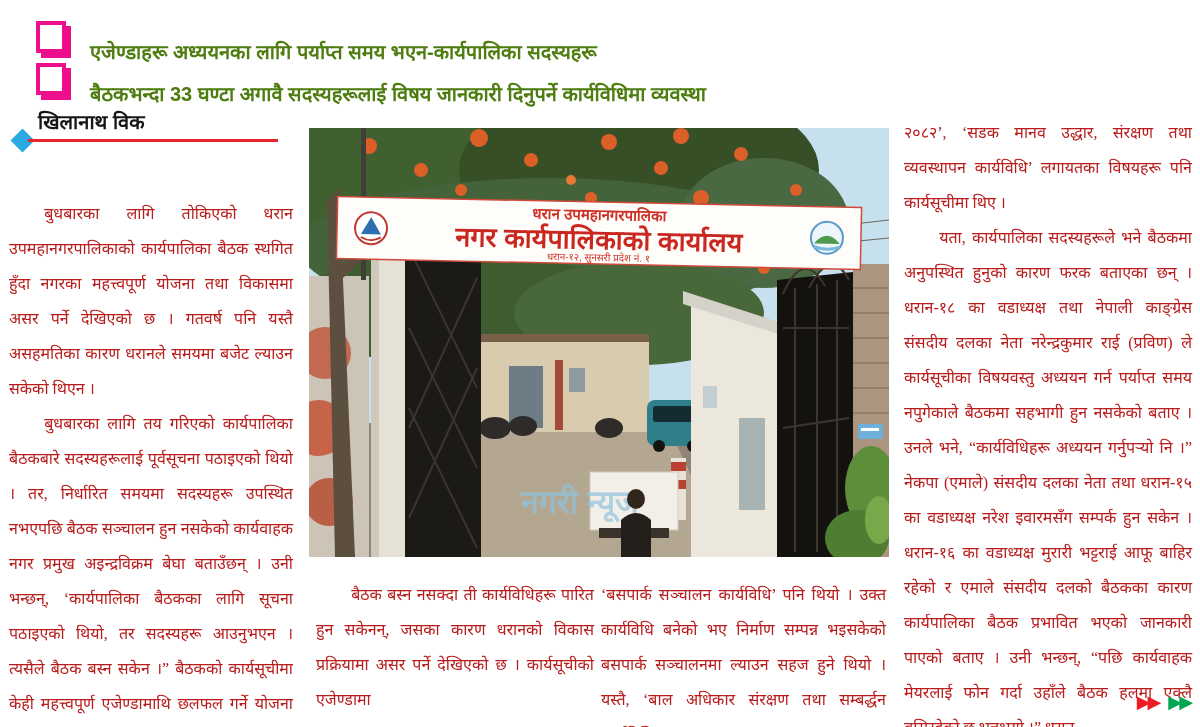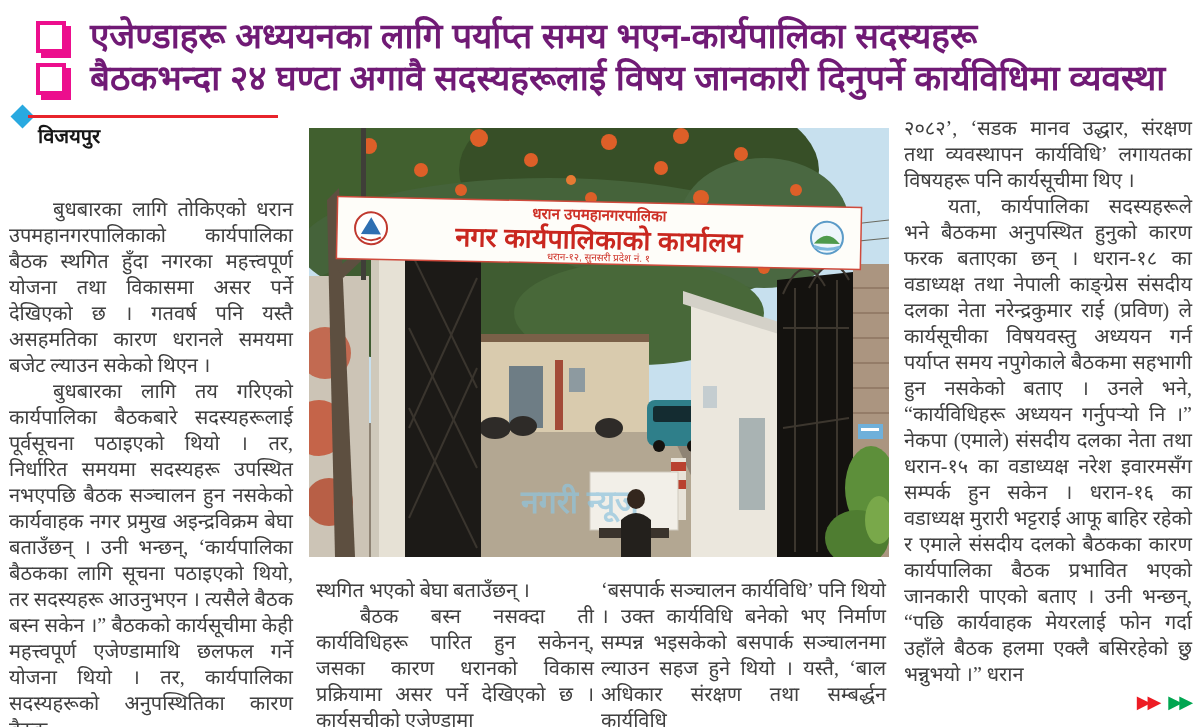--- a/index.html
+++ b/index.html
@@ -9,31 +9,31 @@
   }
   
   .headline-row{position:absolute;left:36px;display:flex;align-items:flex-start;}
   #headline-row-1{top:16px}
   #headline-row-2{top:58px}
   .bullet{
     width:22px;height:24px;background:#fff;border:4px solid #ec0e8d;
     box-shadow:5px 5px 0 #ec0e8d;margin-top:5px;flex:0 0 auto;
   }
   .headline{
-    margin:0 0 0 24px;font-family:"Liberation Sans","DejaVu Sans",sans-serif;
-    font-weight:bold;font-size:35px;line-height:40px;color:#701a75;white-space:nowrap;
+    margin:16px 0 0 24px;font-family:"Liberation Sans","DejaVu Sans",sans-serif;
+    font-weight:bold;font-size:20px;line-height:40px;color:#4d7c0f;white-space:nowrap;
   }
   
   #byline{position:absolute;left:12px;top:110px;width:284px;font-family:"Liberation Sans","DejaVu Sans",sans-serif}
   .reporter,.location{font-weight:bold;font-size:20px;line-height:24px;padding-left:26px}
   .rule-wrap{position:relative;height:10px;margin:2px 0}
   .rule{position:absolute;left:16px;right:18px;top:3px;height:3px;background:#e8242b}
   .diamond{position:absolute;left:2px;top:-4px;width:17px;height:17px;background:#29a9e0;transform:rotate(45deg)}
   
-  .col{position:absolute;font-size:20px;line-height:26px;text-align:justify;color:#404040}
+  .col{position:absolute;font-size:16px;line-height:35px;text-align:justify;color:#b91c1c}
   .col p{margin:0}
   .col p.indent{text-indent:2.2em}
   #col1{left:9px;top:196px;width:284px;height:531px}
   #col2{left:316px;top:577px;width:278px;height:150px}
   #col3{left:601px;top:577px;width:285px;height:150px}
   #col4{left:904px;top:115px;width:288px;height:578px}
   
   #photo{position:absolute;left:309px;top:128px;width:580px;height:429px;background:#c7e0ee}
   
   #footer{
@@ -48,37 +48,36 @@
 </style>
 </head>
 <body>
 
 <div class="headline-row" id="headline-row-1">
   <span class="bullet"></span>
   <p class="headline">एजेण्डाहरू अध्ययनका लागि पर्याप्त समय भएन-कार्यपालिका सदस्यहरू</p>
 </div>
 <div class="headline-row" id="headline-row-2">
   <span class="bullet"></span>
-  <p class="headline">बैठकभन्दा २४ घण्टा अगावै सदस्यहरूलाई विषय जानकारी दिनुपर्ने कार्यविधिमा व्यवस्था</p>
+  <p class="headline">बैठकभन्दा 33 घण्टा अगावै सदस्यहरूलाई विषय जानकारी दिनुपर्ने कार्यविधिमा व्यवस्था</p>
 </div>
 
 <div id="byline">
+  <div class="reporter">खिलानाथ विक</div>
   <div class="rule-wrap">
     <span class="diamond"></span>
     <span class="rule"></span>
   </div>
-  <div class="location">विजयपुर</div>
 </div>
 
 <div class="col" id="col1">
   <p class="indent">बुधबारका लागि तोकिएको धरान उपमहानगरपालिकाको कार्यपालिका बैठक स्थगित हुँदा नगरका महत्त्वपूर्ण योजना तथा विकासमा असर पर्ने देखिएको छ । गतवर्ष पनि यस्तै असहमतिका कारण धरानले समयमा बजेट ल्याउन सकेको थिएन ।</p>
   <p class="indent">बुधबारका लागि तय गरिएको कार्यपालिका बैठकबारे सदस्यहरूलाई पूर्वसूचना पठाइएको थियो । तर, निर्धारित समयमा सदस्यहरू उपस्थित नभएपछि बैठक सञ्चालन हुन नसकेको कार्यवाहक नगर प्रमुख अइन्द्रविक्रम बेघा बताउँछन् । उनी भन्छन्, ‘कार्यपालिका बैठकका लागि सूचना पठाइएको थियो, तर सदस्यहरू आउनुभएन । त्यसैले बैठक बस्न सकेन ।” बैठकको कार्यसूचीमा केही महत्त्वपूर्ण एजेण्डामाथि छलफल गर्ने योजना थियो । तर, कार्यपालिका सदस्यहरूको अनुपस्थितिका कारण बैठक</p>
 </div>
 <div class="col" id="col2">
-  <p>स्थगित भएको बेघा बताउँछन् ।</p>
   <p class="indent">बैठक बस्न नसक्दा ती कार्यविधिहरू पारित हुन सकेनन्, जसका कारण धरानको विकास प्रक्रियामा असर पर्ने देखिएको छ । कार्यसूचीको एजेण्डामा</p>
 </div>
 <div class="col" id="col3">
   <p>‘बसपार्क सञ्चालन कार्यविधि’ पनि थियो । उक्त कार्यविधि बनेको भए निर्माण सम्पन्न भइसकेको बसपार्क सञ्चालनमा ल्याउन सहज हुने थियो । यस्तै, ‘बाल अधिकार संरक्षण तथा सम्बर्द्धन कार्यविधि</p>
 </div>
 <div class="col" id="col4">
   <p>२०८२’, ‘सडक मानव उद्धार, संरक्षण तथा व्यवस्थापन कार्यविधि’ लगायतका विषयहरू पनि कार्यसूचीमा थिए ।</p>
   <p class="indent">यता, कार्यपालिका सदस्यहरूले भने बैठकमा अनुपस्थित हुनुको कारण फरक बताएका छन् । धरान-१८ का वडाध्यक्ष तथा नेपाली काङ्ग्रेस संसदीय दलका नेता नरेन्द्रकुमार राई (प्रविण) ले कार्यसूचीका विषयवस्तु अध्ययन गर्न पर्याप्त समय नपुगेकाले बैठकमा सहभागी हुन नसकेको बताए । उनले भने, “कार्यविधिहरू अध्ययन गर्नुपऱ्यो नि ।” नेकपा (एमाले) संसदीय दलका नेता तथा धरान-१५ का वडाध्यक्ष नरेश इवारमसँग सम्पर्क हुन सकेन । धरान-१६ का वडाध्यक्ष मुरारी भट्टराई आफू बाहिर रहेको र एमाले संसदीय दलको बैठकका कारण कार्यपालिका बैठक प्रभावित भएको जानकारी पाएको बताए । उनी भन्छन्, “पछि कार्यवाहक मेयरलाई फोन गर्दा उहाँले बैठक हलमा एक्लै बसिरहेको छु भन्नुभयो ।” धरान</p>
 </div>
 

